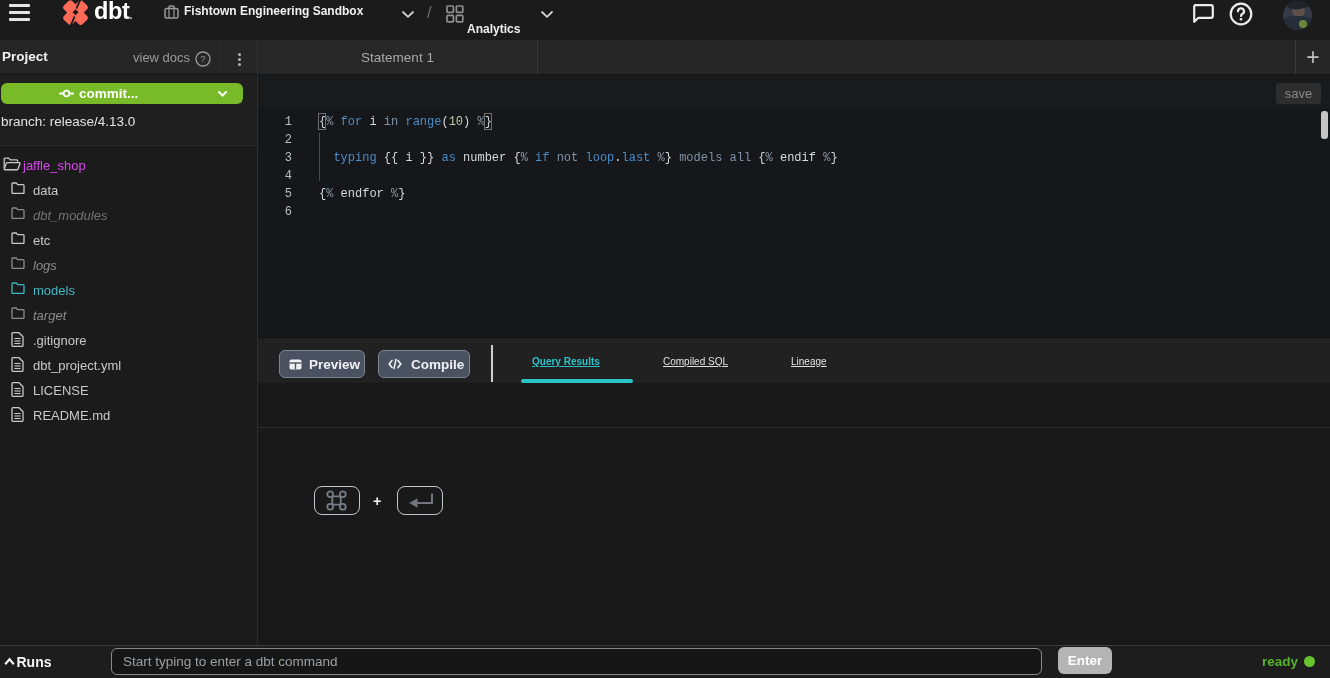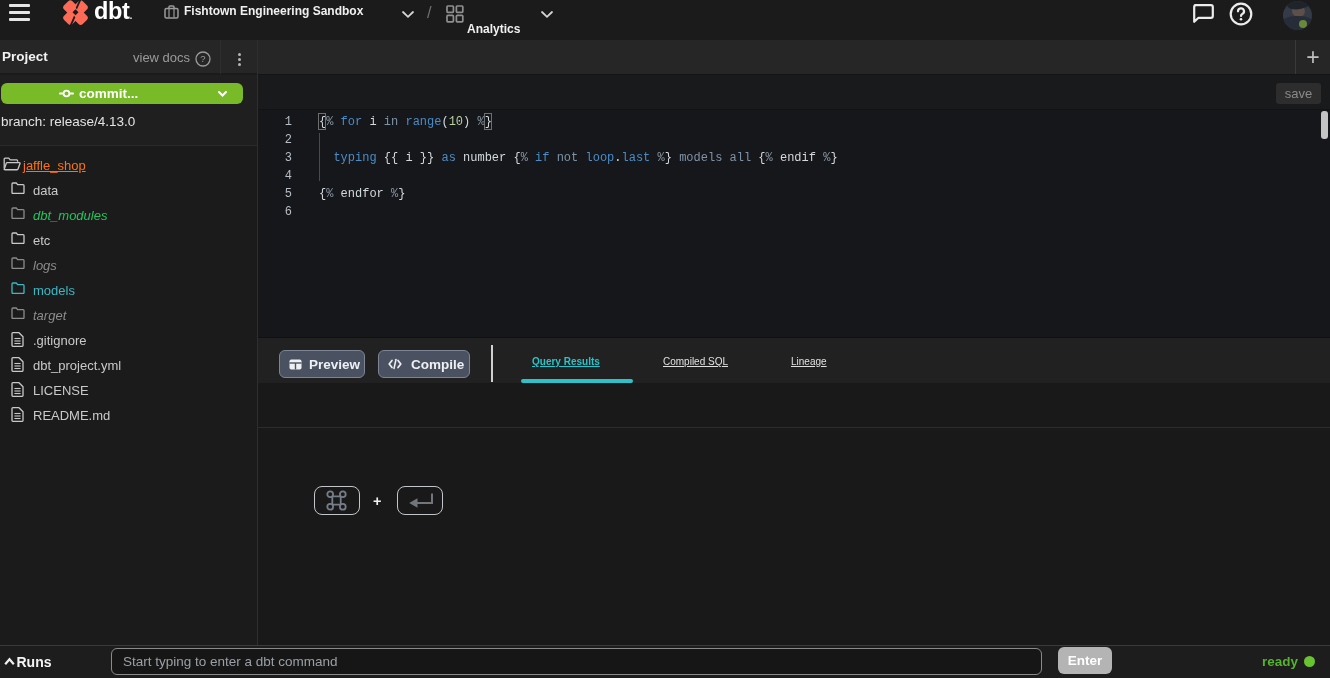--- a/index.html
+++ b/index.html
@@ -129,29 +129,29 @@
       <polyline points="2,2 5.5,5.5 9,2" fill="none" stroke="#fff" stroke-width="2" stroke-linecap="round"></polyline>
     </svg>
 <div class="abs" style="left:1px;top:113.5px;color:#e3e3e3;font-size:13.5px">branch: release/4.13.0</div>
 <div class="abs" id="tree"></div>
 
 <div id="treerows">
       <div class="trow" style="left:3px;top:157px"><svg width="18" height="14" viewBox="0 0 18 14">
           <path d="M1.2 11 V2.1 a0.9 0.9 0 0 1 0.9-0.9 h3.7 l1.35 1.65 h6.55 a0.9 0.9 0 0 1 0.9 0.9 v1" fill="none" stroke="#c9c9c9" stroke-width="1.3" stroke-linejoin="round"></path>
           <path d="M1.2 12.4 L3.3 6.3 a1 1 0 0 1 0.95-0.68 H16.35 a0.7 0.7 0 0 1 0.66 0.93 L15 12.06 a1 1 0 0 1-0.95 0.68 H2 a0.85 0.85 0 0 1-0.8-1.14 z" fill="none" stroke="#c9c9c9" stroke-width="1.3" stroke-linejoin="round"></path>
         </svg></div>
-      <div class="trow" style="left:23px;top:158px;color:#f97316;text-decoration:underline;">jaffle_shop</div>
+      <div class="trow" style="left:23px;top:158px;color:#d946ef;">jaffle_shop</div>
       <div class="trow" style="left:11px;top:182px"><svg width="14" height="12" viewBox="0 0 14 12">
           <path d="M1 10.6 V1.9 a0.9 0.9 0 0 1 0.9-0.9 h3.4 l1.3 1.6 h5.5 a0.9 0.9 0 0 1 0.9 0.9 V10.6 a0.9 0.9 0 0 1 -0.9 0.9 H1.9 a0.9 0.9 0 0 1 -0.9-0.9 z" fill="none" stroke="#c9c9c9" stroke-width="1.3" stroke-linejoin="round"></path>
         </svg></div>
       <div class="trow" style="left:33px;top:183px;color:#c9c9c9;">data</div>
       <div class="trow" style="left:11px;top:207px"><svg width="14" height="12" viewBox="0 0 14 12">
           <path d="M1 10.6 V1.9 a0.9 0.9 0 0 1 0.9-0.9 h3.4 l1.3 1.6 h5.5 a0.9 0.9 0 0 1 0.9 0.9 V10.6 a0.9 0.9 0 0 1 -0.9 0.9 H1.9 a0.9 0.9 0 0 1 -0.9-0.9 z" fill="none" stroke="#8c8c8c" stroke-width="1.3" stroke-linejoin="round"></path>
         </svg></div>
-      <div class="trow" style="left:33px;top:208px;color:#22c55e;font-style:italic;">dbt_modules</div>
+      <div class="trow" style="left:33px;top:208px;color:#737373;font-style:italic;">dbt_modules</div>
       <div class="trow" style="left:11px;top:232px"><svg width="14" height="12" viewBox="0 0 14 12">
           <path d="M1 10.6 V1.9 a0.9 0.9 0 0 1 0.9-0.9 h3.4 l1.3 1.6 h5.5 a0.9 0.9 0 0 1 0.9 0.9 V10.6 a0.9 0.9 0 0 1 -0.9 0.9 H1.9 a0.9 0.9 0 0 1 -0.9-0.9 z" fill="none" stroke="#c9c9c9" stroke-width="1.3" stroke-linejoin="round"></path>
         </svg></div>
       <div class="trow" style="left:33px;top:233px;color:#c9c9c9;">etc</div>
       <div class="trow" style="left:11px;top:257px"><svg width="14" height="12" viewBox="0 0 14 12">
           <path d="M1 10.6 V1.9 a0.9 0.9 0 0 1 0.9-0.9 h3.4 l1.3 1.6 h5.5 a0.9 0.9 0 0 1 0.9 0.9 V10.6 a0.9 0.9 0 0 1 -0.9 0.9 H1.9 a0.9 0.9 0 0 1 -0.9-0.9 z" fill="none" stroke="#8c8c8c" stroke-width="1.3" stroke-linejoin="round"></path>
         </svg></div>
       <div class="trow" style="left:33px;top:258px;color:#8c8c8c;font-style:italic;">logs</div>
       <div class="trow" style="left:11px;top:282px"><svg width="14" height="12" viewBox="0 0 14 12">
           <path d="M1 10.6 V1.9 a0.9 0.9 0 0 1 0.9-0.9 h3.4 l1.3 1.6 h5.5 a0.9 0.9 0 0 1 0.9 0.9 V10.6 a0.9 0.9 0 0 1 -0.9 0.9 H1.9 a0.9 0.9 0 0 1 -0.9-0.9 z" fill="none" stroke="#3db8c5" stroke-width="1.3" stroke-linejoin="round"></path>
@@ -185,20 +185,21 @@
       <div class="trow" style="left:11px;top:407px"><svg width="13" height="15" viewBox="0 0 13 15">
           <path d="M1 1.5 a.8.8 0 0 1 .8-.8 H8 L12 4.8 V13.5 a.8.8 0 0 1-.8.8 H1.8 a.8.8 0 0 1-.8-.8 z" fill="none" stroke="#c9c9c9" stroke-width="1.3" stroke-linejoin="round"></path>
           <line x1="3.4" y1="6.5" x2="9.6" y2="6.5" stroke="#c9c9c9" stroke-width="1.1"></line>
           <line x1="3.4" y1="9" x2="9.6" y2="9" stroke="#c9c9c9" stroke-width="1.1"></line>
           <line x1="3.4" y1="11.5" x2="9.6" y2="11.5" stroke="#c9c9c9" stroke-width="1.1"></line>
         </svg></div>
       <div class="trow" style="left:33px;top:408px;color:#c9c9c9;">README.md</div>
     </div>
 
 <div class="abs" id="tabrow"></div>
+<div class="abs" id="tab1">Statement 1</div>
 <div class="abs" id="pluscell">+</div>
 <div class="abs" id="saverow"></div>
 <div class="abs" style="left:258px;top:113px;width:1072px;height:18px;background:rgba(255,255,255,0.04)"></div>
 <div class="abs" id="savebtn">save</div>
 <div class="abs" id="editor">
   <div class="lnum" style="left:0;top:3px">1</div>
   <div class="lnum" style="left:0;top:21px">2</div>
   <div class="lnum" style="left:0;top:39px">3</div>
   <div class="lnum" style="left:0;top:57px">4</div>
   <div class="lnum" style="left:0;top:75px">5</div>

